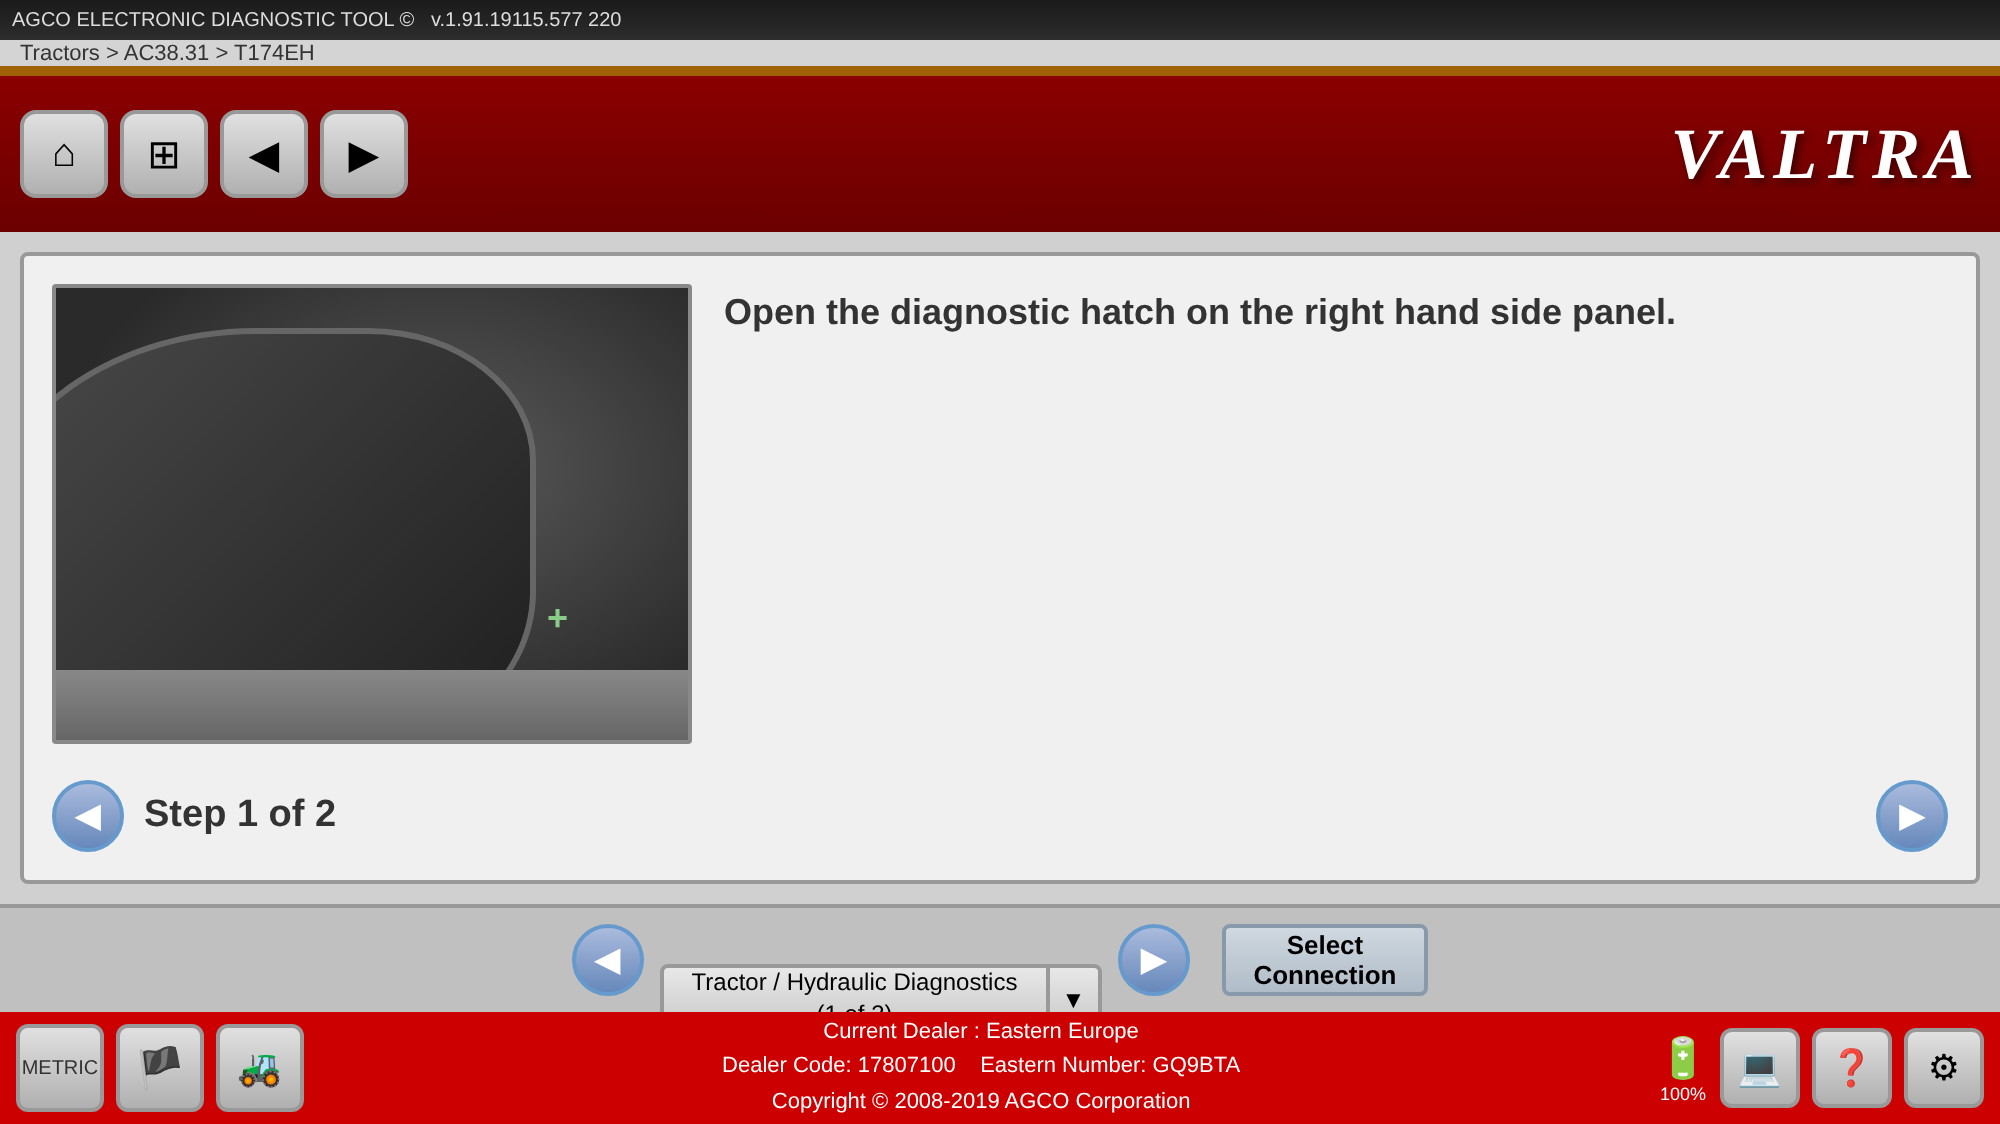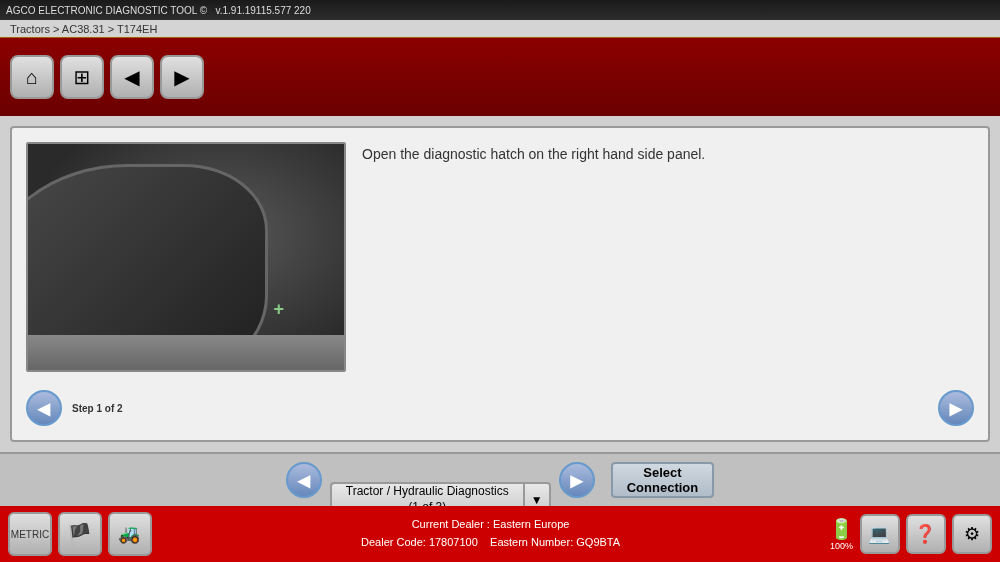--- a/index.html
+++ b/index.html
@@ -59,21 +59,21 @@
       font-weight: bold;
       font-style: italic;
       letter-spacing: 3px;
       text-shadow: 2px 2px 4px rgba(0,0,0,0.5);
       font-family: Georgia, serif;
     }
 
     
     #breadcrumb-bar {
       background: #d4d4d4;
-      border-bottom: 1px solid #a16207;
+      border-bottom: 5px solid #a16207;
       padding: 2px 10px;
       font-size: 11px;
       color: #333;
       height: 18px;
       display: flex;
       align-items: center;
     }
 
     
     #main-content {
@@ -149,23 +149,24 @@
       position: absolute;
       bottom: 0;
       left: 0;
       right: 0;
       height: 35px;
       background: linear-gradient(to bottom, #888, #666);
     }
 
     #step-description {
       flex: 1;
-      font-size: 14px;
+      font-size: 18px;
       color: #333;
       padding-top: 4px;
+      font-weight: bold;
     }
 
     #step-nav {
       display: flex;
       align-items: center;
       gap: 10px;
       margin-top: 12px;
     }
     .nav-arrow-btn {
       width: 36px;
@@ -175,21 +176,21 @@
       background: linear-gradient(to bottom, #aabbdd, #6688bb);
       cursor: pointer;
       display: flex;
       align-items: center;
       justify-content: center;
       font-size: 16px;
       color: white;
       font-weight: bold;
     }
     #step-label {
-      font-size: 10px;
+      font-size: 19px;
       color: #333;
       font-weight: bold;
     }
 
     
     #bottom-nav {
       background: #c0c0c0;
       border-top: 2px solid #999;
       height: 54px;
       display: flex;
@@ -351,20 +352,23 @@
     </div>
     <div class="toolbar-btn">
       <span>⊞</span>
     </div>
     <div class="toolbar-btn">
       <span>◀</span>
     </div>
     <div class="toolbar-btn">
       <span>▶</span>
     </div>
+  </div>
+  <div id="brand-logo">
+    <span>VALTRA</span>
   </div>
 </div>
 
 <div id="main-content">
   <div id="content-panel">
     <div id="step-content">
 
       <div id="step-image-container">
         <div id="step-image">
           <div class="img-simulation">
@@ -423,20 +427,21 @@
       <span style="font-size:18px;">🚜</span>
     </div>
   </div>
   <div id="status-center">
     <div>Current Dealer : Eastern Europe</div>
     <div>
       <span>Dealer Code: 17807100</span>
       &nbsp;&nbsp;
       <span>Eastern Number: GQ9BTA</span>
     </div>
+    <div>Copyright © 2008-2019 AGCO Corporation</div>
   </div>
   <div id="status-right">
     <div id="battery-indicator">
       <span class="battery-icon">🔋</span>
       <span>100%</span>
     </div>
     <div class="status-icon-btn">
       <span>💻</span>
     </div>
     <div class="status-icon-btn">

